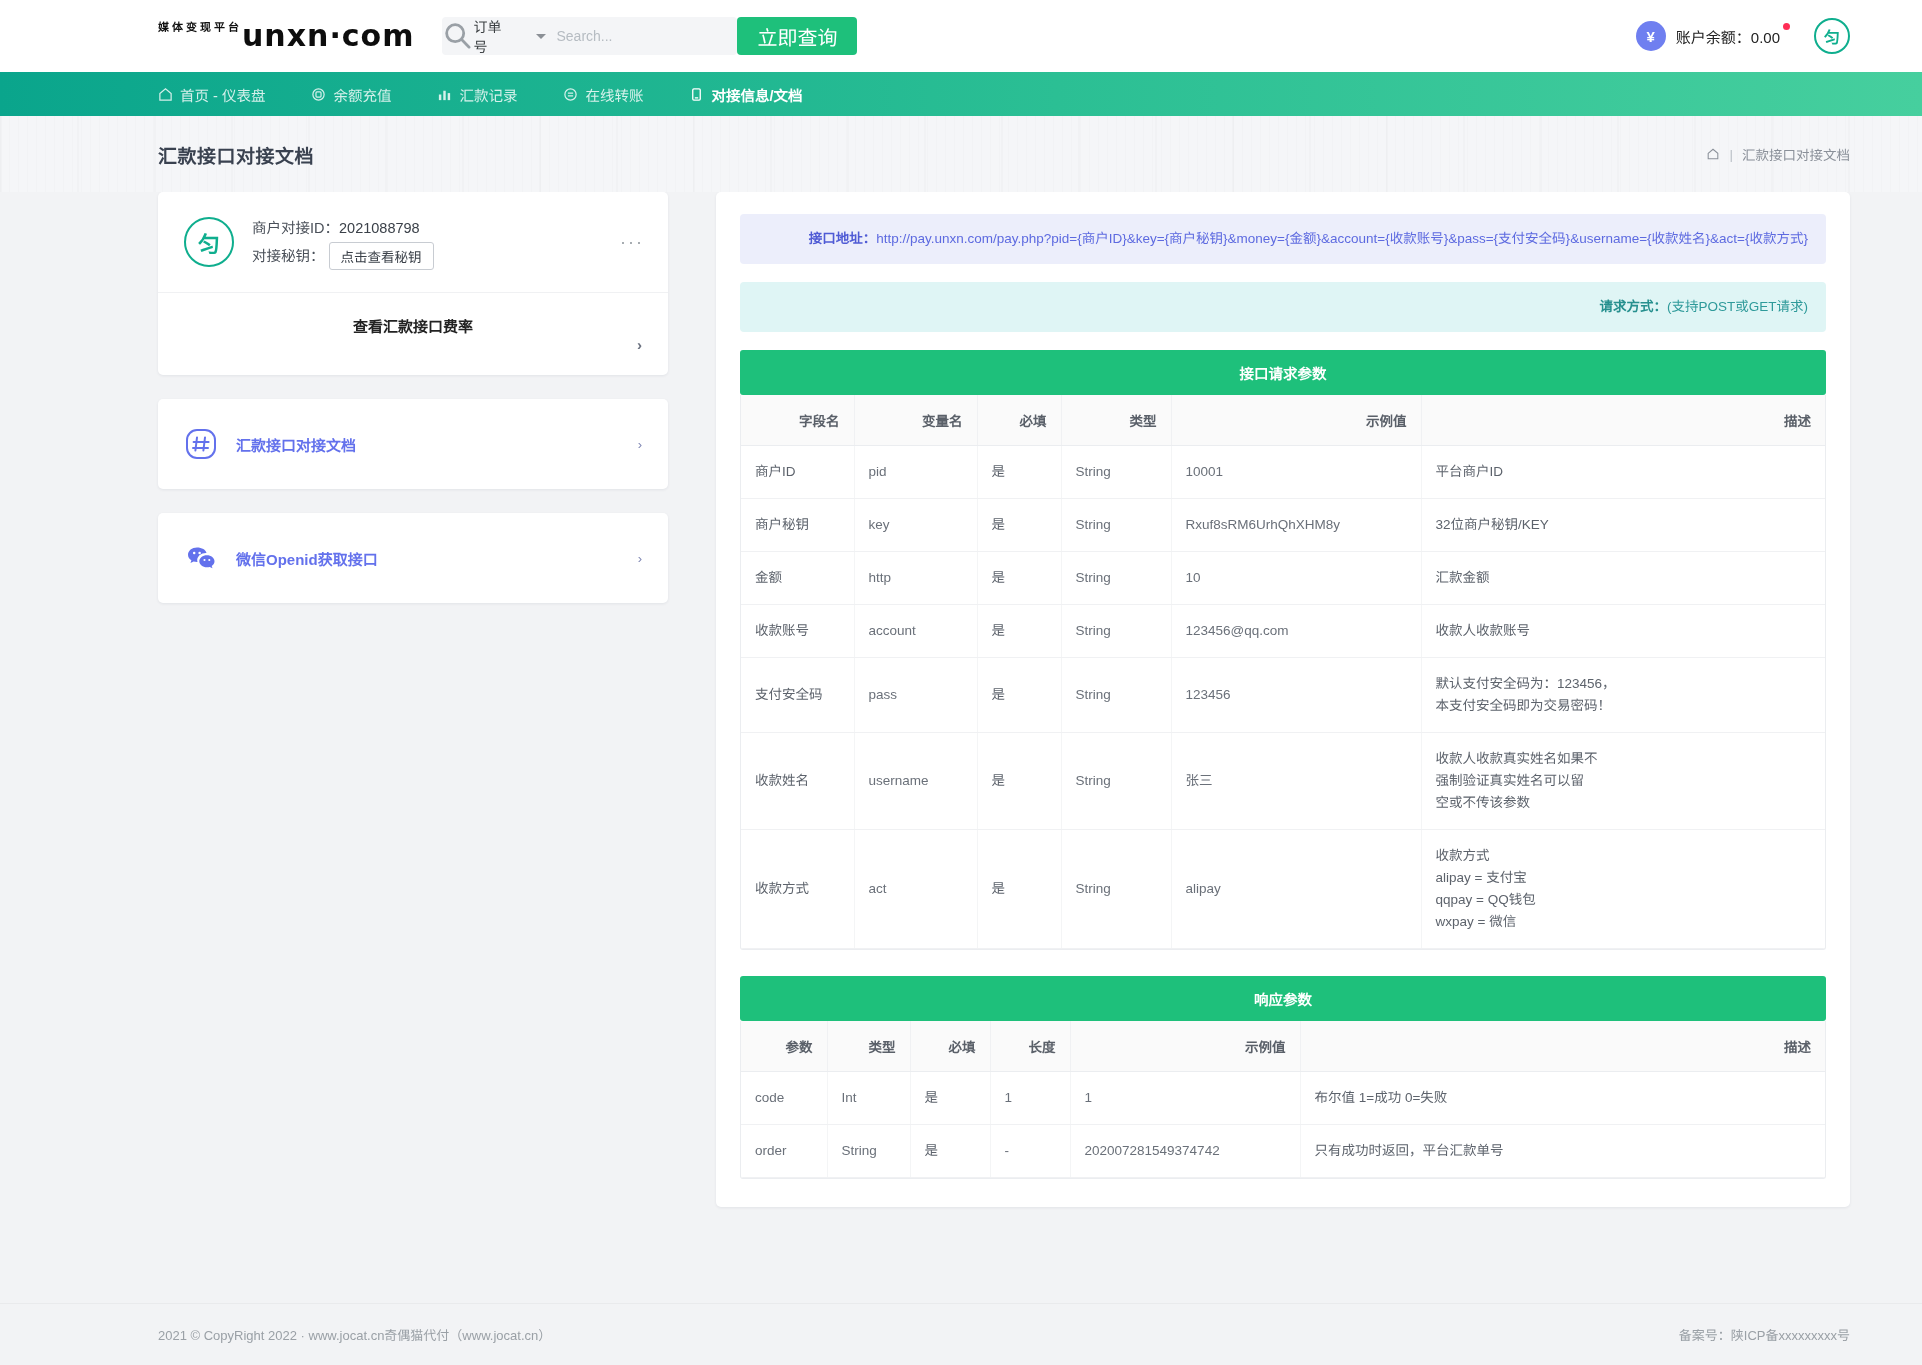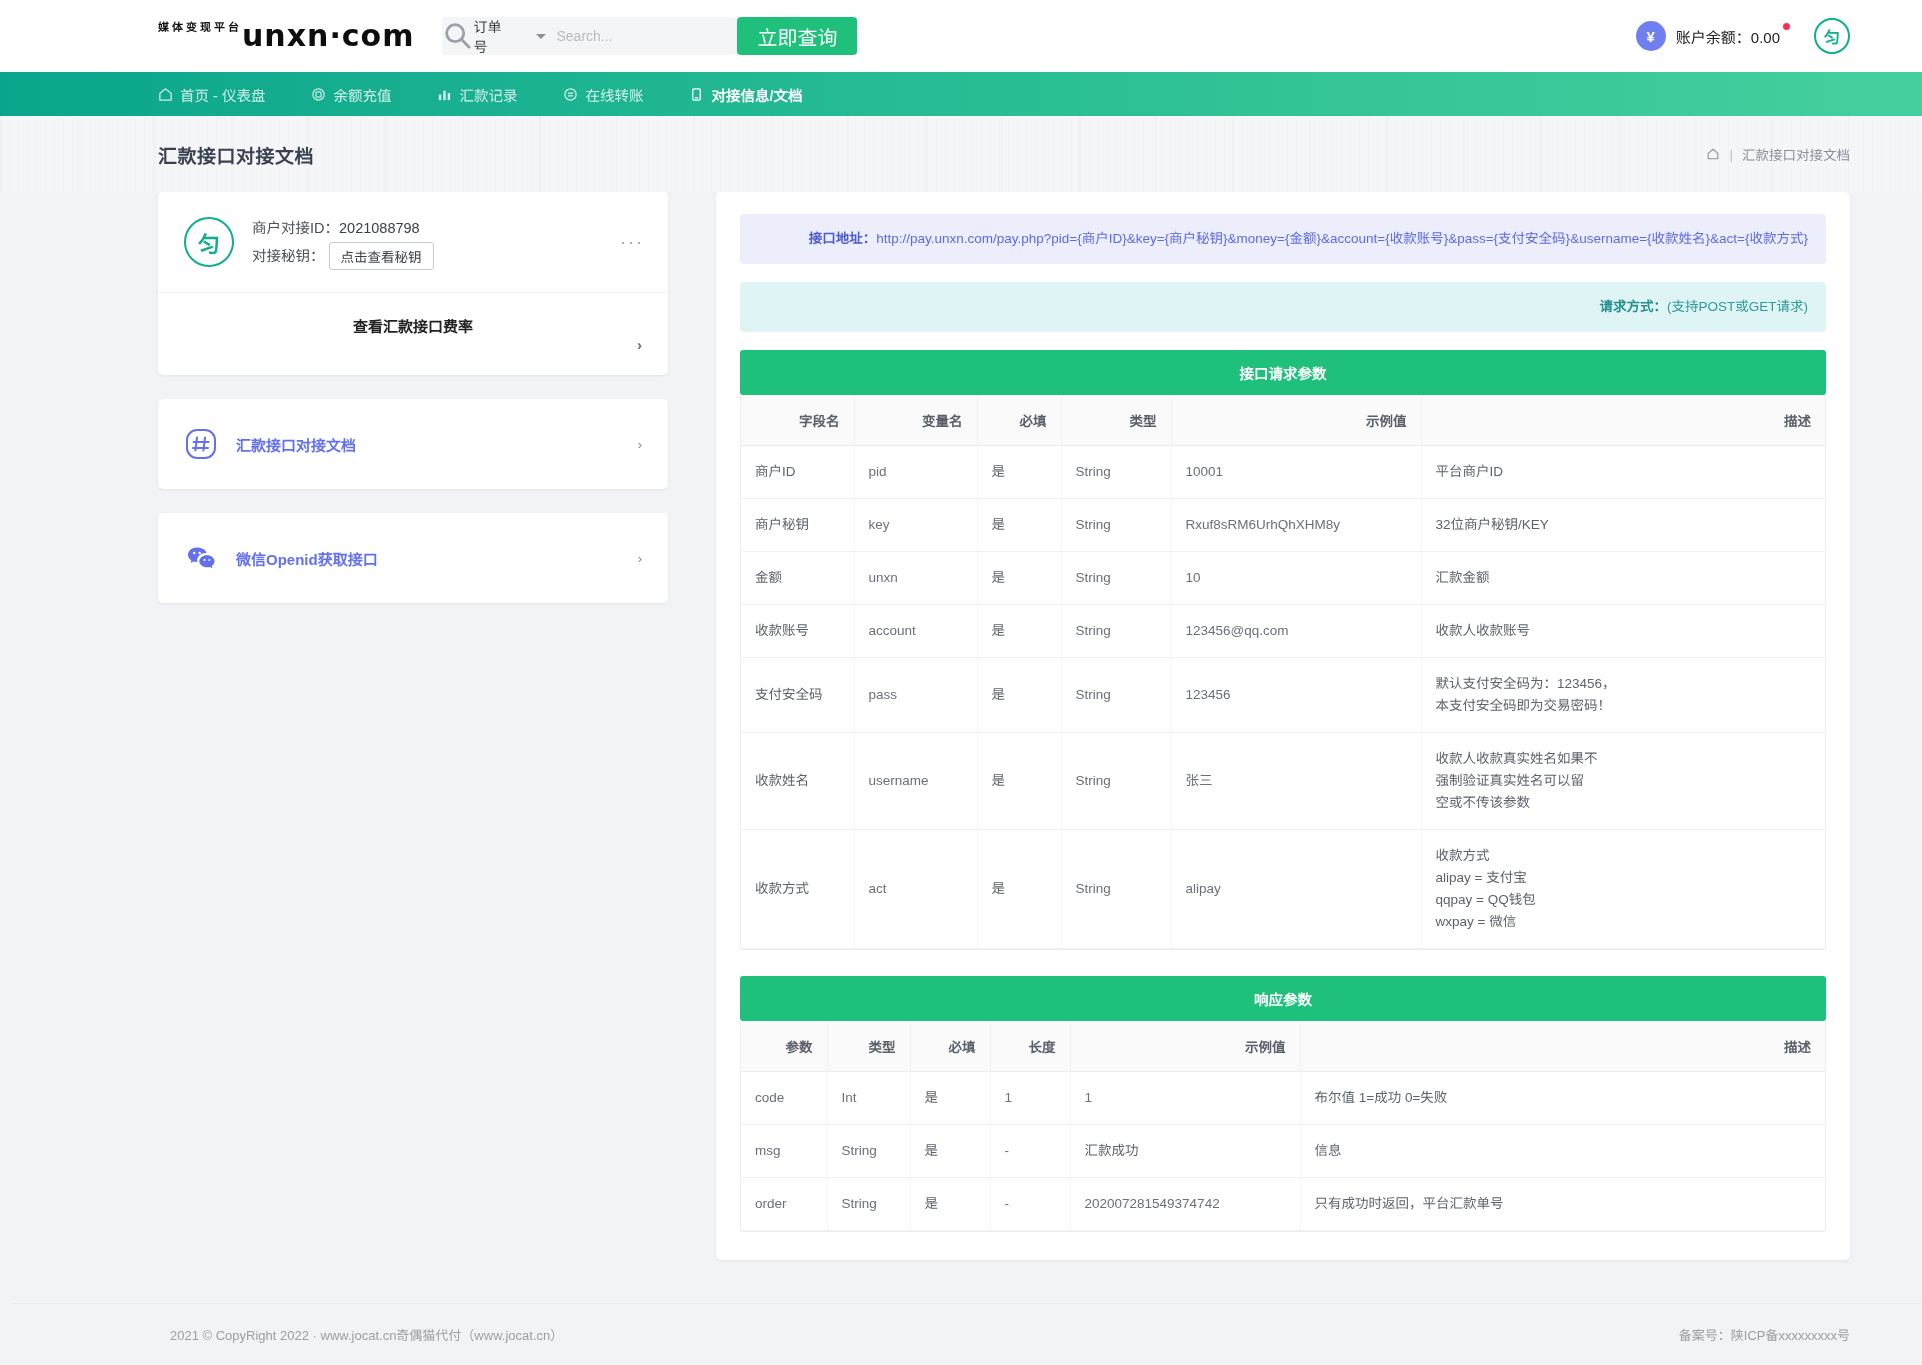--- a/index.html
+++ b/index.html
@@ -175,21 +175,21 @@
     padding:15px 14px;border-bottom:1px solid #f0f1f3;border-right:1px solid #f4f5f6;
     color:#6a7079;vertical-align:middle;line-height:22px;
   }
   tbody td:last-child{border-right:0;}
   tbody td.cjk{color:#5d636c;}
   .desc-ml{white-space:pre-line;}
   .tblwrap{border:1px solid #ebedf0;border-top:0;border-radius:0 0 3px 3px;overflow:hidden;margin-bottom:26px;}
 
   
   .footer{
-    position:absolute;left:12px;right:0;bottom:0;height:62px;background:#f2f3f5;
+    position:absolute;left:0;right:0;bottom:0;height:62px;background:#f2f3f5;
     display:flex;align-items:center;padding:0 72px 0 158px;
     color:#9aa0a6;font-size:13px;border-top:1px solid #e9eaec;
   }
   .footer .right{margin-left:auto;}
 </style>
 </head>
 <body>
 
 <div class="page">
 
@@ -382,21 +382,21 @@
               <tr>
                 <td class="cjk">商户秘钥</td>
                 <td>key</td>
                 <td class="cjk">是</td>
                 <td>String</td>
                 <td>Rxuf8sRM6UrhQhXHM8y</td>
                 <td class="cjk desc-ml">32位商户秘钥/KEY</td>
               </tr>
               <tr>
                 <td class="cjk">金额</td>
-                <td>unxn</td>
+                <td>http</td>
                 <td class="cjk">是</td>
                 <td>String</td>
                 <td>10</td>
                 <td class="cjk desc-ml">汇款金额</td>
               </tr>
               <tr>
                 <td class="cjk">收款账号</td>
                 <td>account</td>
                 <td class="cjk">是</td>
                 <td>String</td>
@@ -453,28 +453,20 @@
             <tbody>
               <tr>
                 <td>code</td>
                 <td>Int</td>
                 <td class="cjk">是</td>
                 <td>1</td>
                 <td>1</td>
                 <td class="cjk">布尔值 1=成功 0=失败</td>
               </tr>
               <tr>
-                <td>msg</td>
-                <td>String</td>
-                <td class="cjk">是</td>
-                <td>-</td>
-                <td class="cjk">汇款成功</td>
-                <td class="cjk">信息</td>
-              </tr>
-              <tr>
                 <td>order</td>
                 <td>String</td>
                 <td class="cjk">是</td>
                 <td>-</td>
                 <td>202007281549374742</td>
                 <td class="cjk">只有成功时返回，平台汇款单号</td>
               </tr>
             </tbody>
           </table>
         </div>

